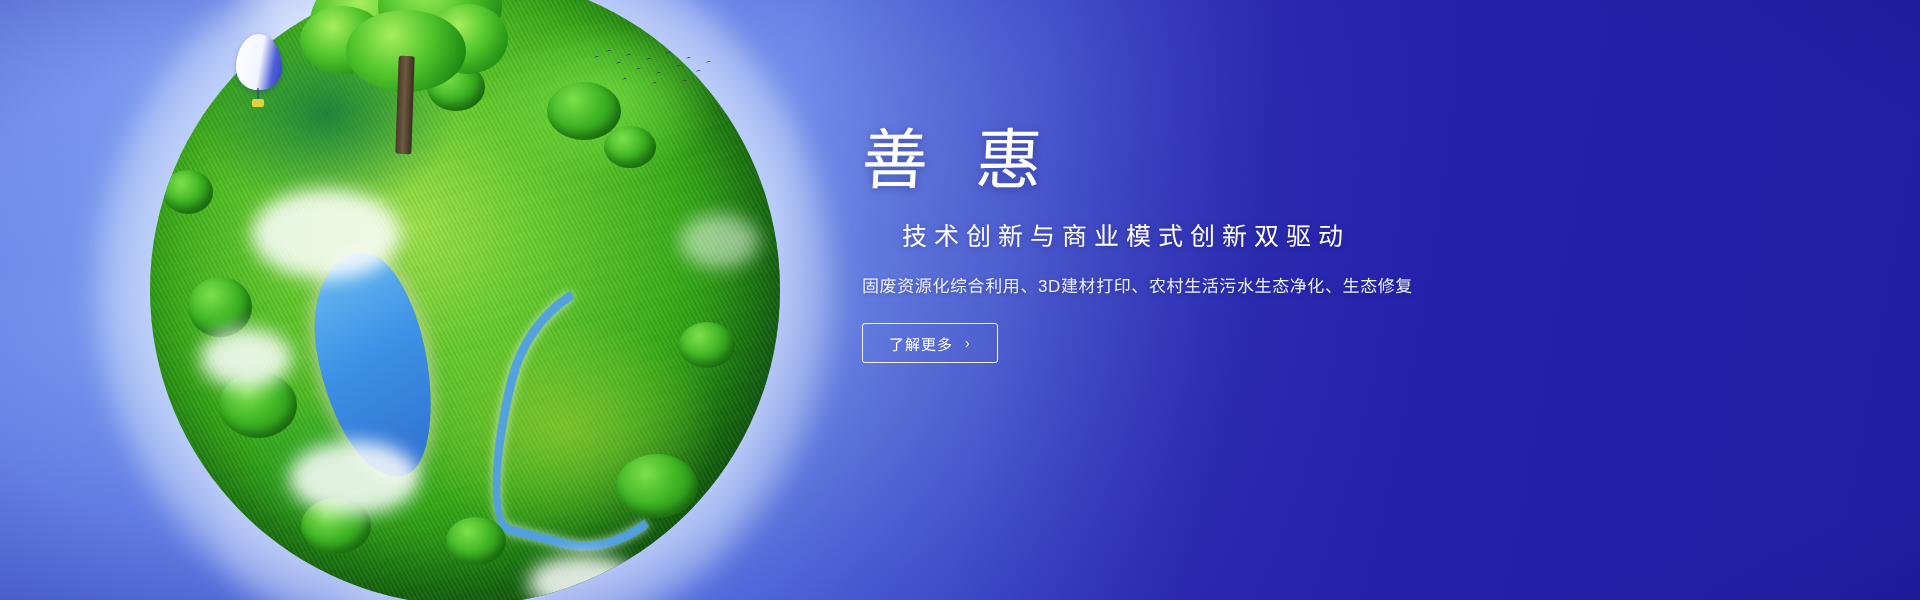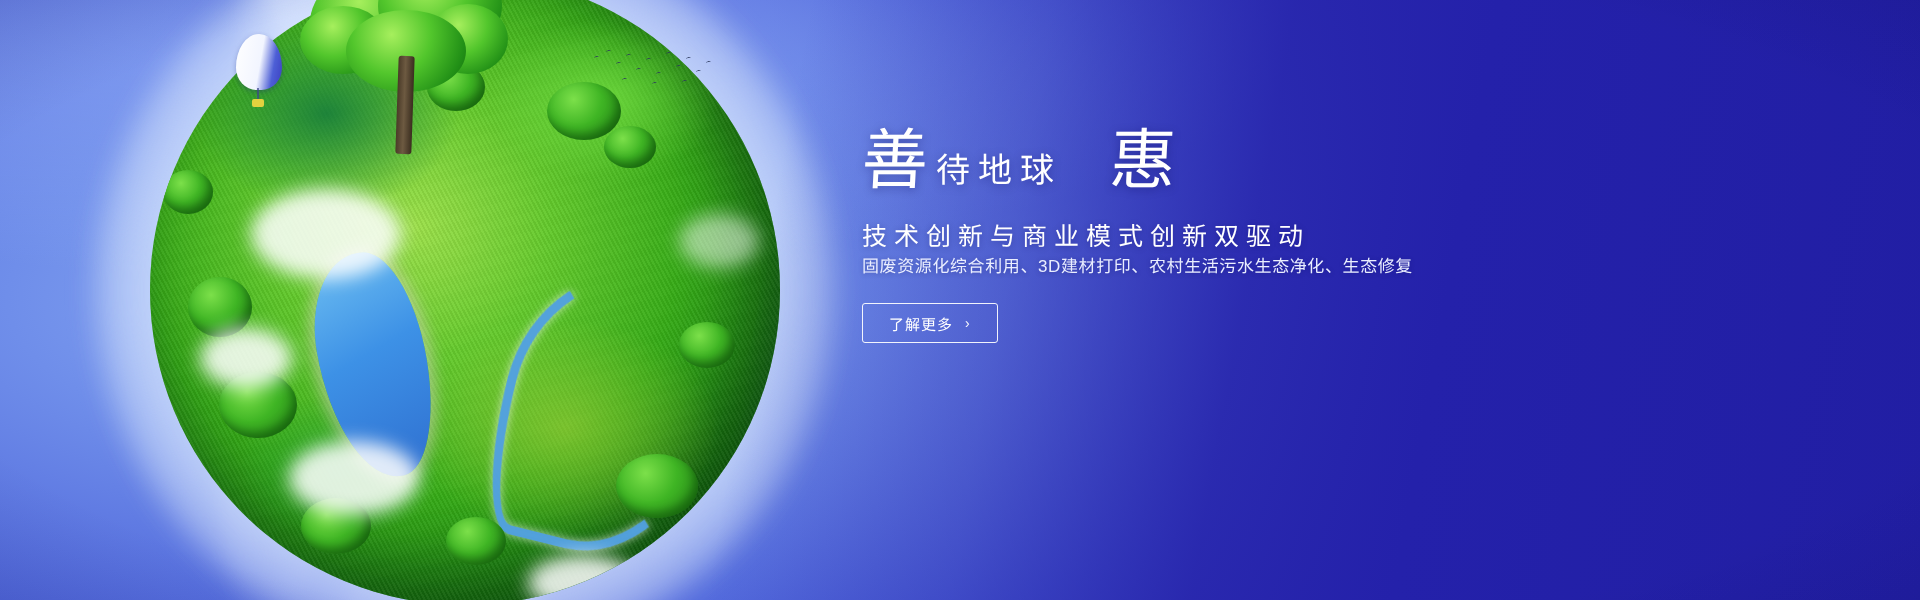--- a/index.html
+++ b/index.html
@@ -187,25 +187,27 @@
   }
   .hl-gap{width:48px;}
 
   .subtitle{
     color:#ffffff;
     font-size:25px;
     letter-spacing:7px;
     font-weight:400;
     margin-top:22px;
     text-shadow:0 1px 6px rgba(10,10,80,.30);
+    margin-left:40px;
   }
   .desc{
     color:#eaeeff;
     font-size:17px;
     letter-spacing:.6px;
+    margin-top:20px;
     text-shadow:0 1px 5px rgba(10,10,80,.30);
   }
   .cta{
     display:inline-flex;
     align-items:center;
     justify-content:center;
     gap:12px;
     margin-top:26px;
     padding:0 26px;
     height:40px;
@@ -299,21 +301,20 @@
     <div class="bird" style="left:90px;top:32px"></div>
   </div>
 
   <div class="bg-right"></div>
   <div class="bg-vignette"></div>
 
   <div class="copy">
 
     <div class="headline">
       <span class="hl-big">善</span>
-      <span class="hl-small">待地球</span>
       <span class="hl-gap"></span>
       <span class="hl-big">惠</span>
     </div>
 
     <div class="subtitle">技术创新与商业模式创新双驱动</div>
 
     <div class="desc">固废资源化综合利用、3D建材打印、农村生活污水生态净化、生态修复</div>
 
     <a class="cta" href="#">
       <span>了解更多</span>

